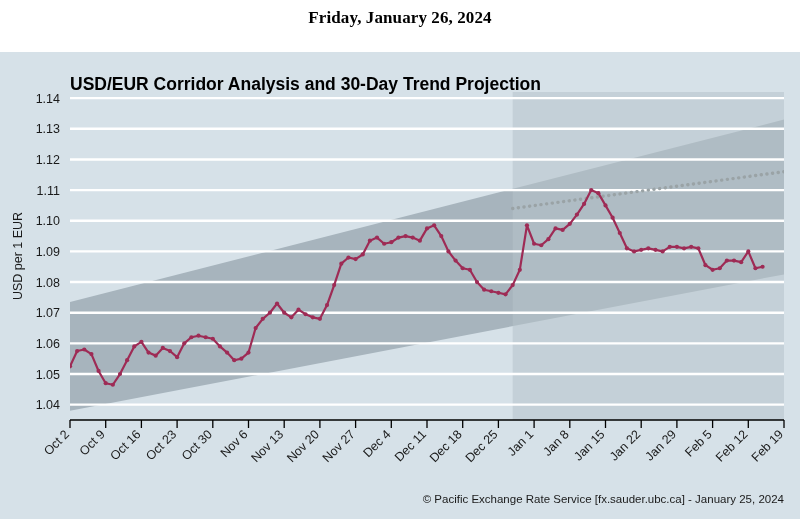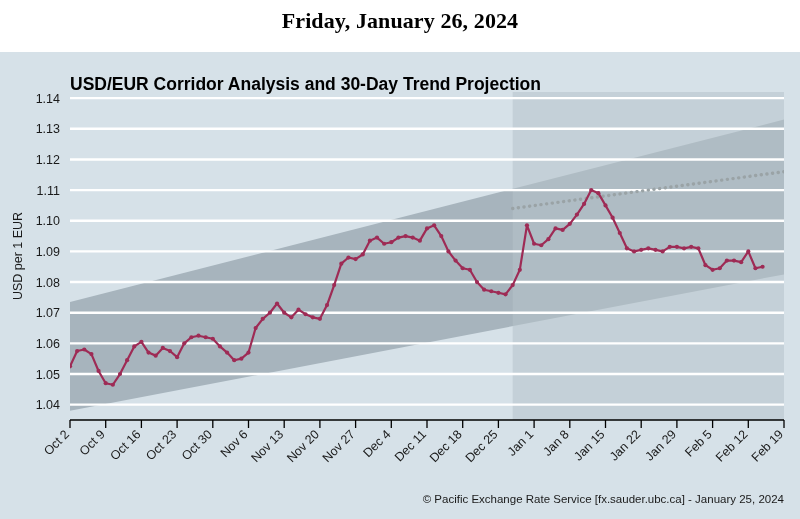--- a/index.html
+++ b/index.html
@@ -20,21 +20,21 @@
     background: #ffffff;
   }
   #header-date {
     position: absolute;
     left: 0;
     top: 8px;
     width: 800px;
     text-align: center;
     font-family: "Liberation Serif", serif;
     font-weight: bold;
-    font-size: 22px;
+    font-size: 17px;
     color: #000000;
     letter-spacing: 0.1px;
   }
   #chart-panel {
     position: absolute;
     left: 0;
     top: 52px;
     width: 800px;
     height: 467px;
     background: #d6e1e8;

